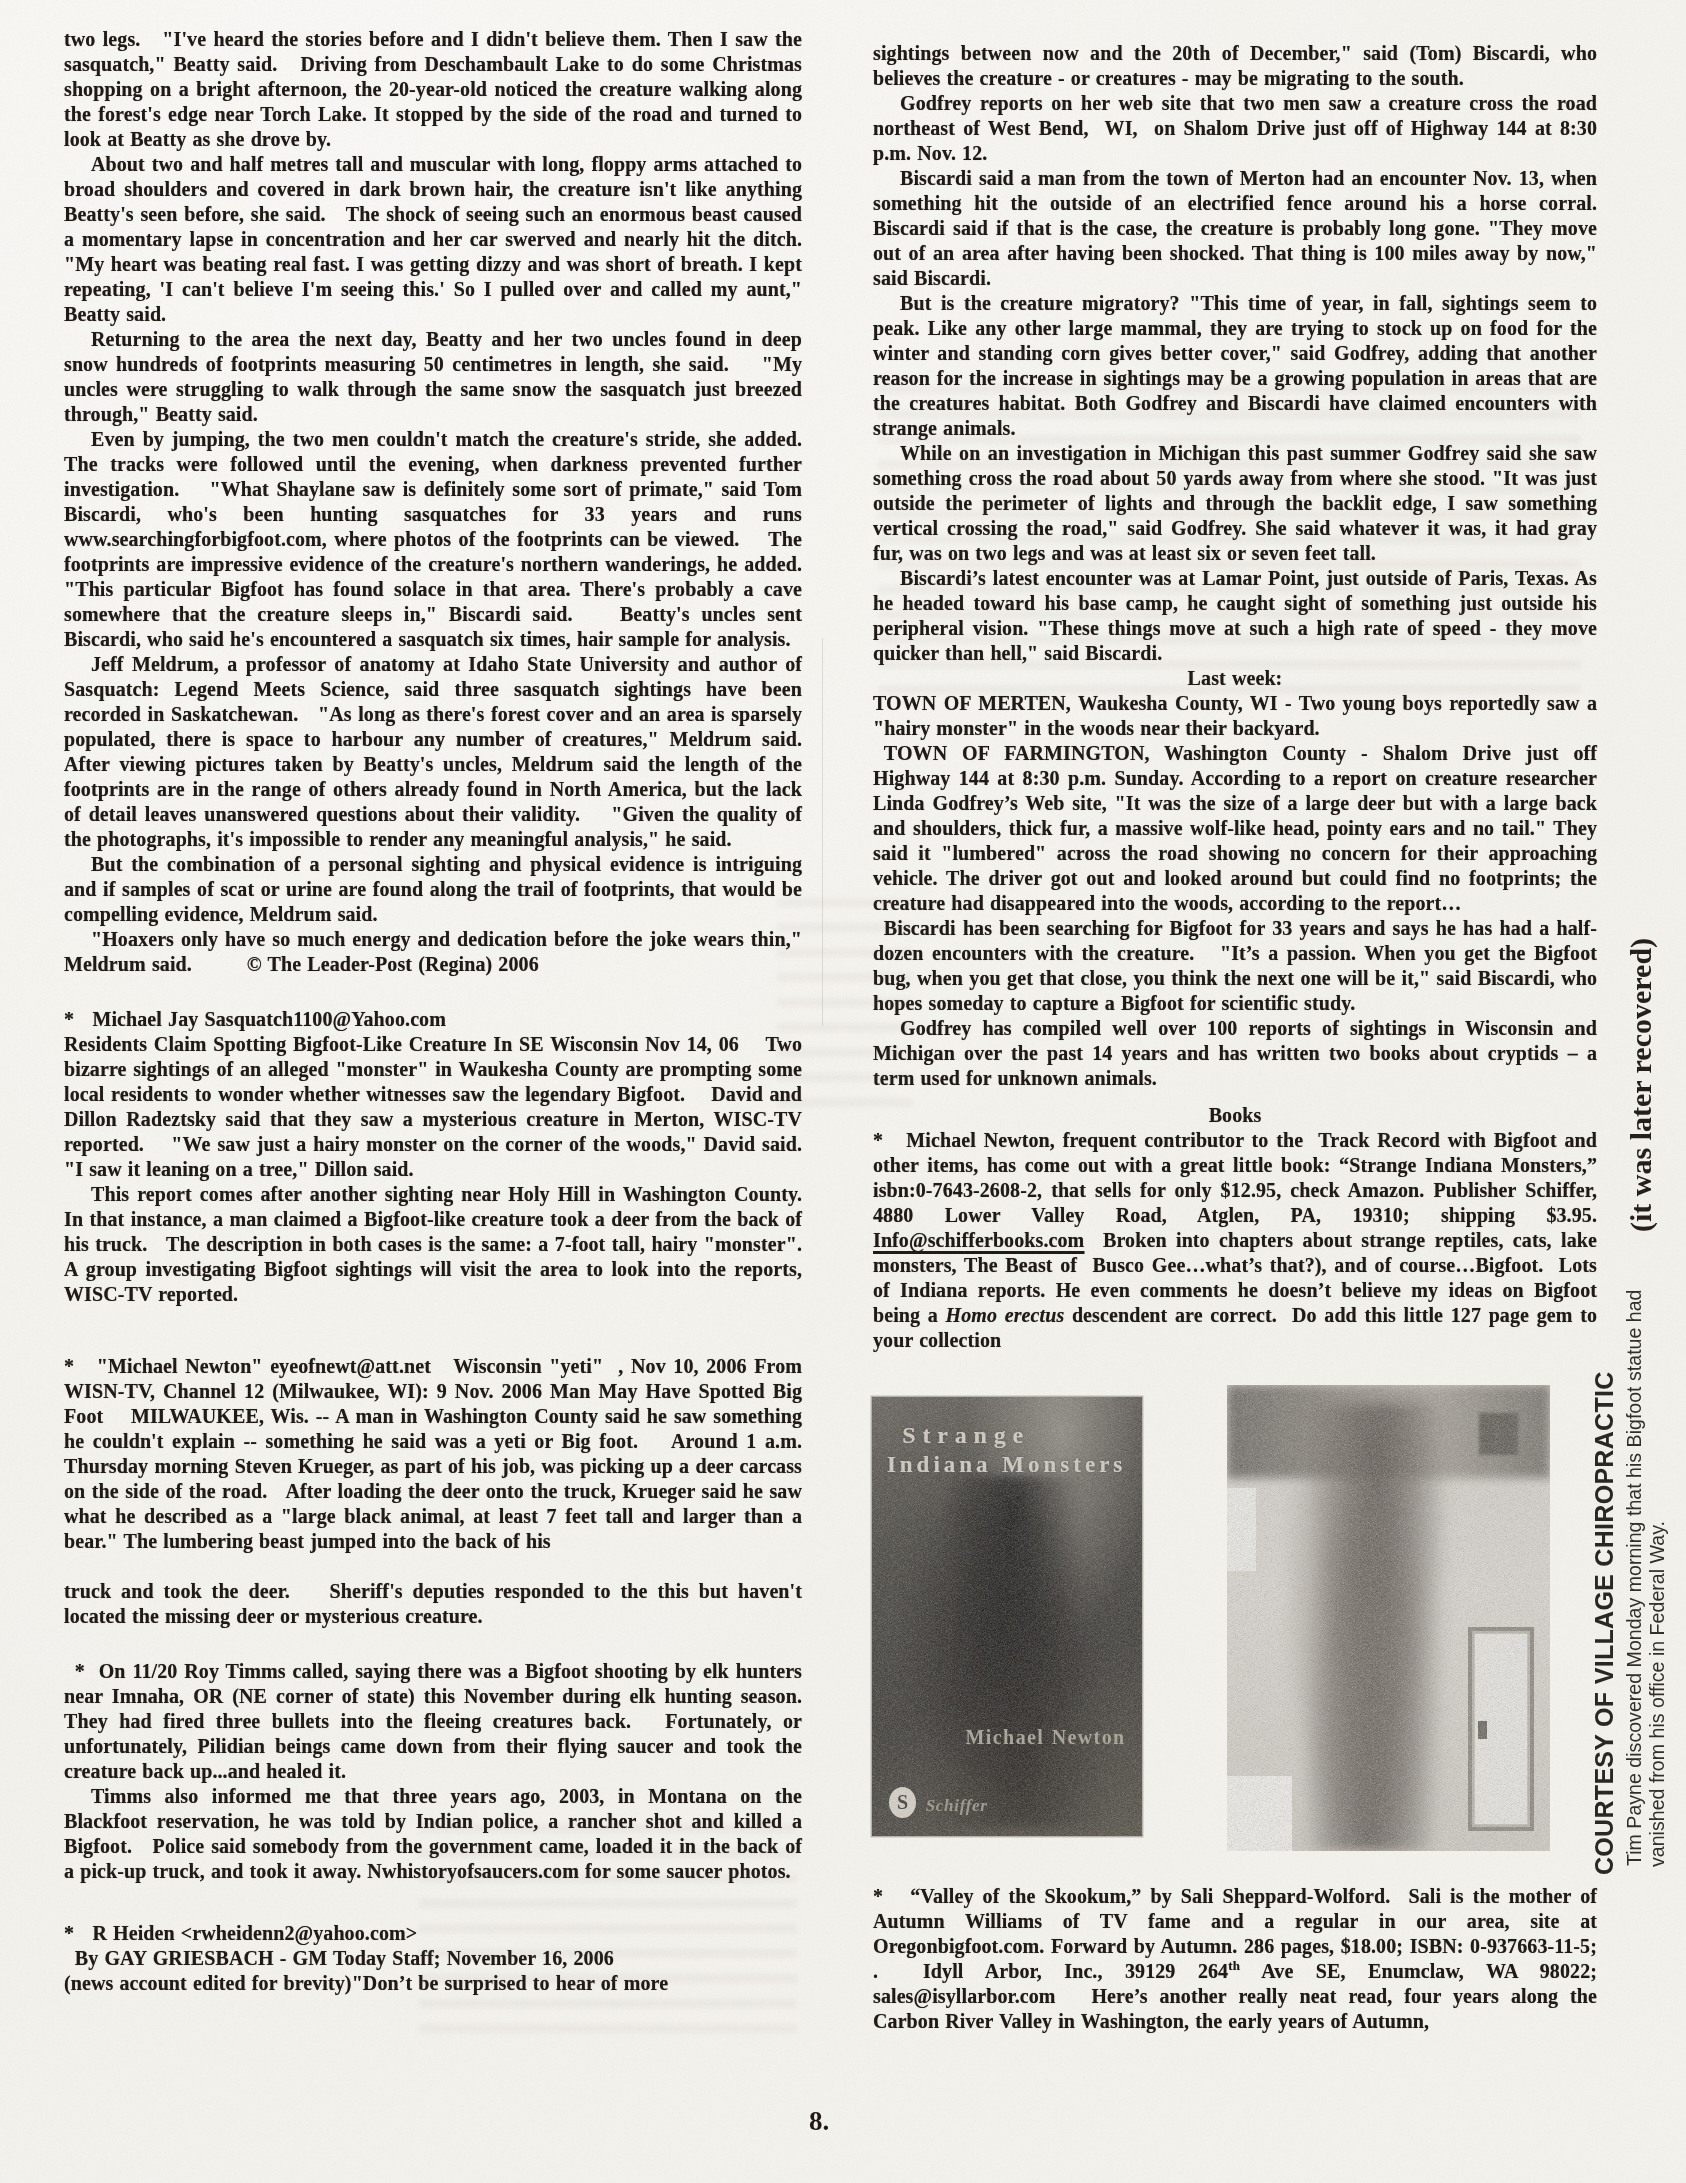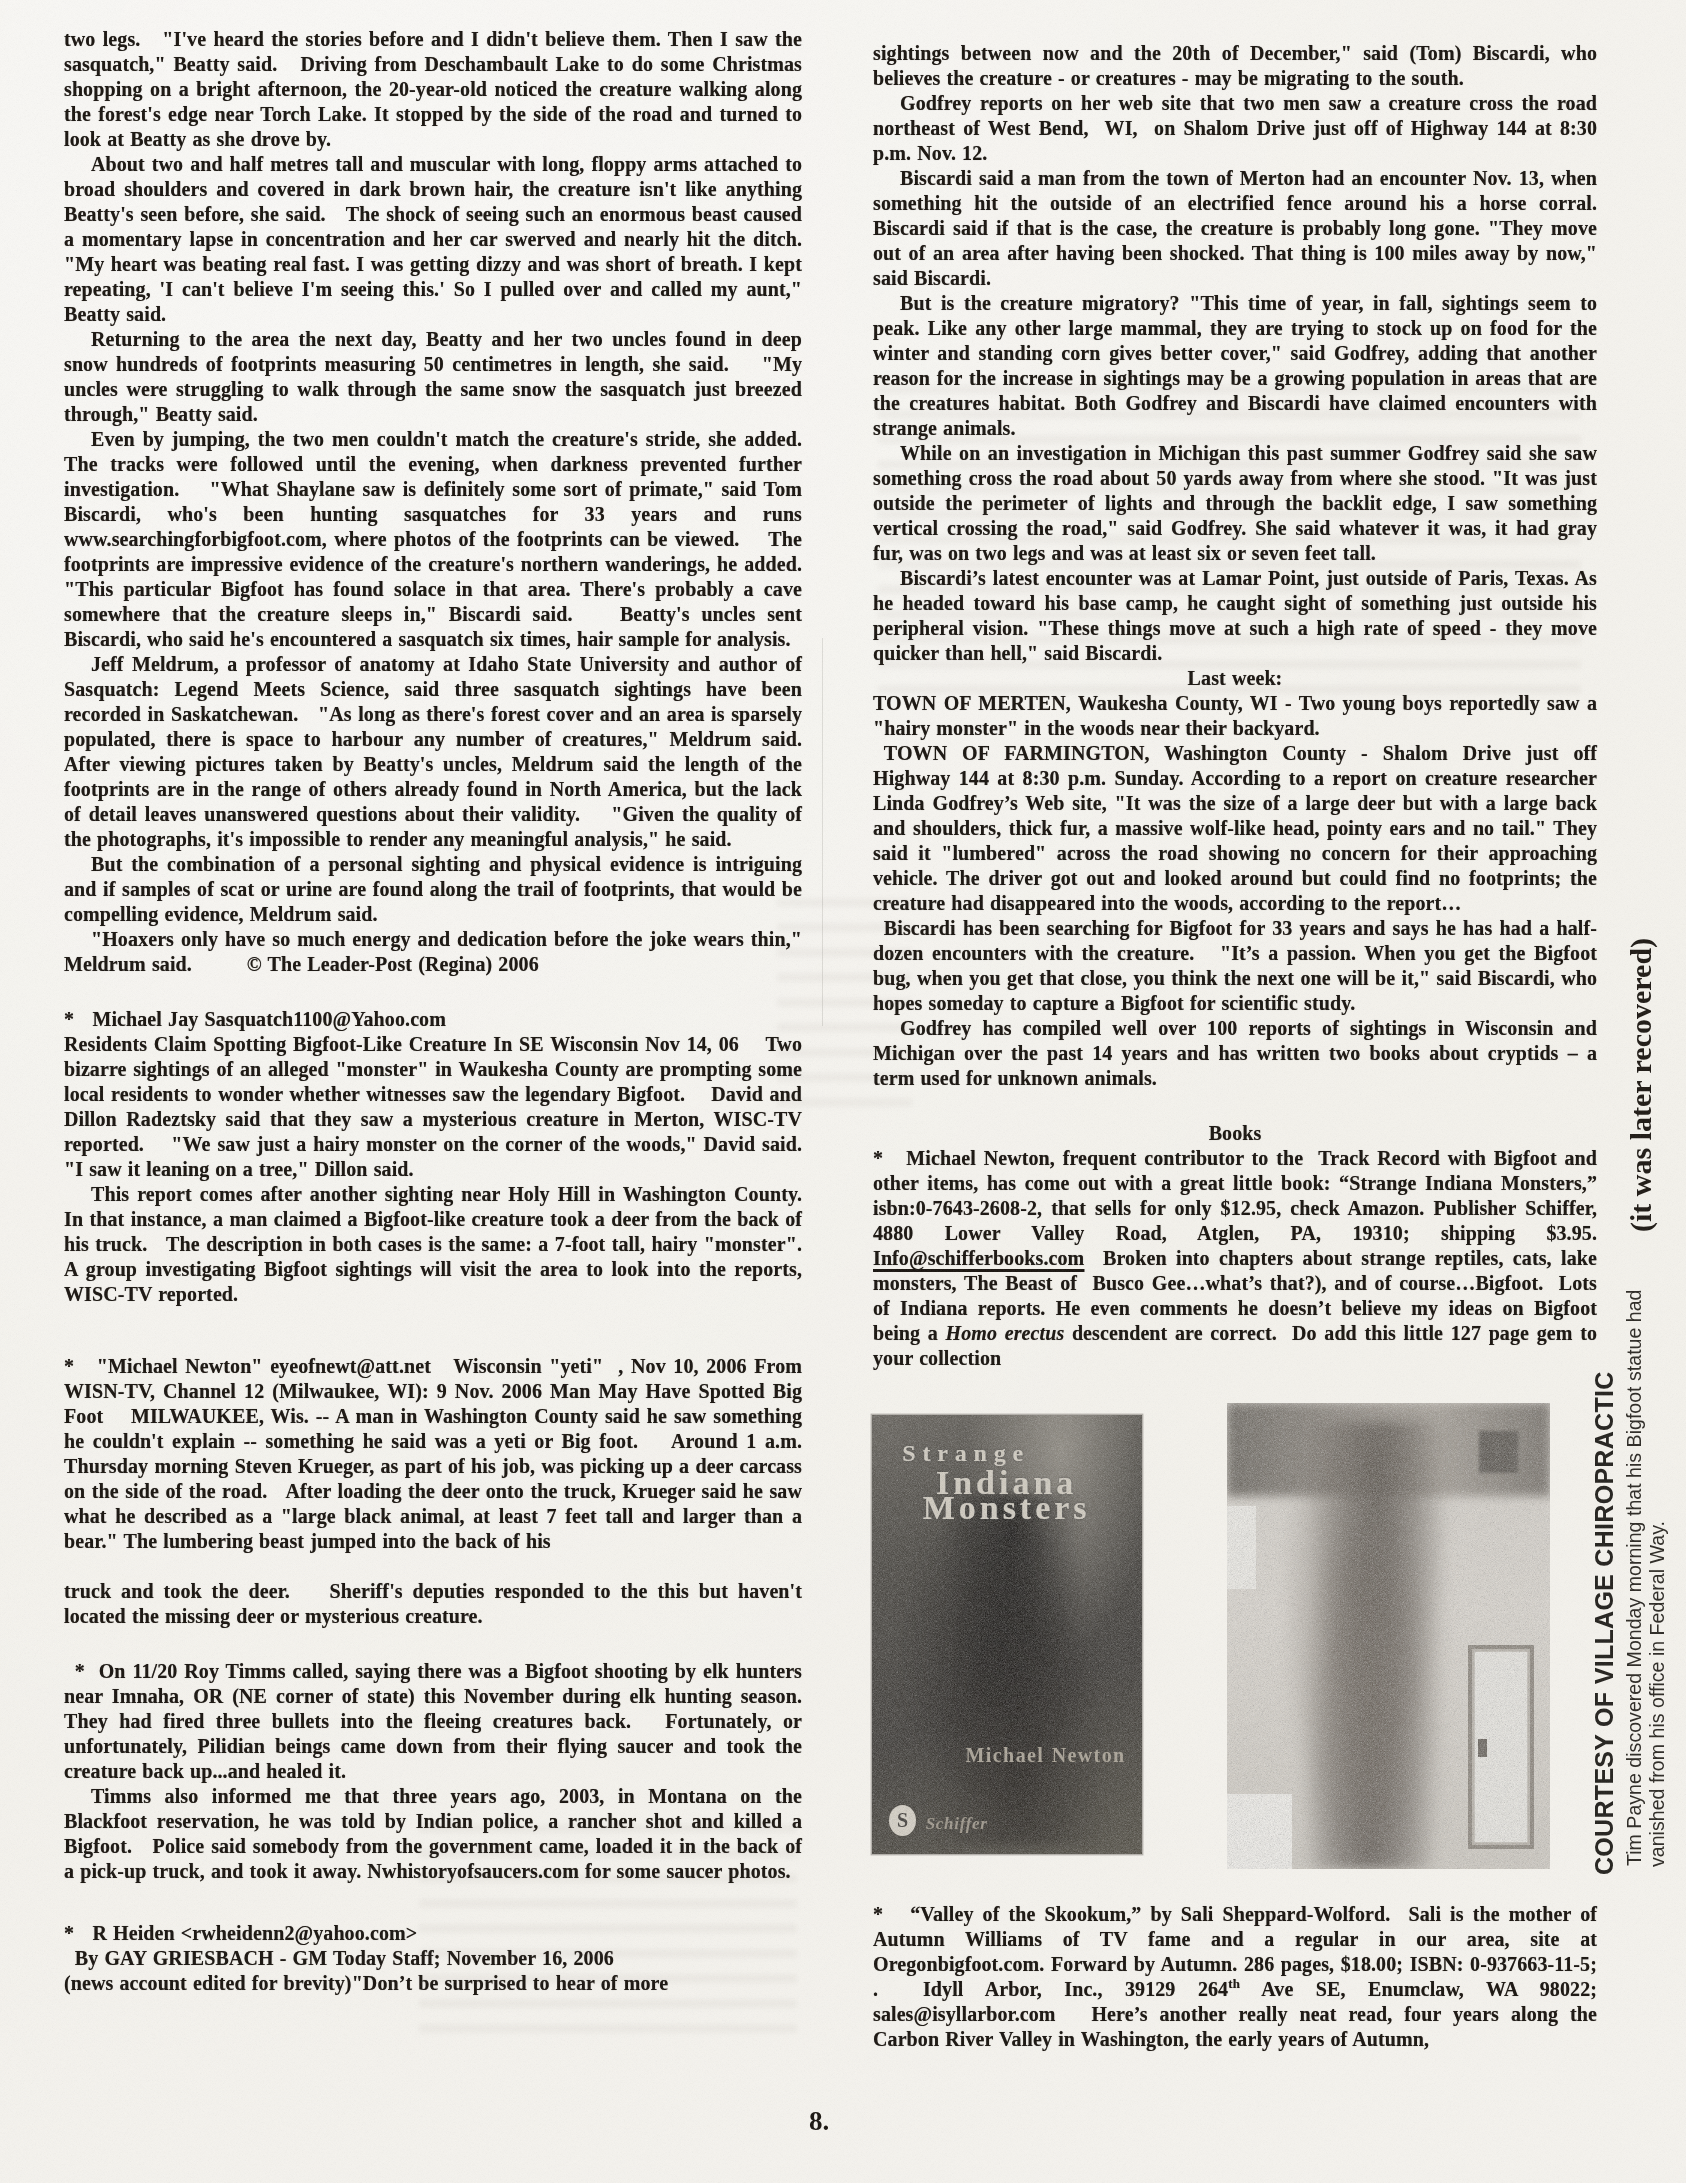--- a/index.html
+++ b/index.html
@@ -13,36 +13,36 @@
     font-weight:700; color:#17120d;
   }
   .col { position:absolute; font-size:20px; line-height:25px; text-align:justify;
          letter-spacing:0.1px; word-spacing:1px; }
   #col-left  { left:64px;  top:27px; width:738px; }
   #col-right { left:873px; top:41px; width:724px; }
   p { margin:0; white-space:pre-wrap; text-shadow:0 0 0.7px rgba(23,18,13,.55); }
   .ind    { text-indent:27px; }
   .ind-sm { text-indent:10.8px; }
   .center { text-align:center; text-indent:0; }
-  .g37 { margin-top:25px; } .g45 { margin-top:30px; } .g55 { margin-top:37px; }
+  .g37 { margin-top:25px; } .g45 { margin-top:12px; } .g55 { margin-top:37px; }
   .g70 { margin-top:47px; } .g80 { margin-top:30px; }
   .u { text-decoration:underline; text-decoration-thickness:2.7px; text-underline-offset:4px; }
   sup { font-size:13px; vertical-align:super; line-height:0; }
 
   
   .fig-row { position:relative; height:476px; margin-top:32px; }
   .book-cover { position:absolute; left:-1.4px; top:12px; width:270px; height:439px;
     background:
       radial-gradient(ellipse at 70% 8%, rgba(190,184,172,.55), rgba(190,184,172,0) 35%),
       linear-gradient(160deg,#5a564f 0%,#3c3933 28%,#2e2b27 62%,#474338 100%);
     overflow:hidden; box-shadow:0 0 0 1.4px rgba(60,55,48,.35); }
   .bc-title { position:absolute; left:0; top:26px; width:100%; text-align:center;
               color:#d3cdc0; text-shadow:0 0 2px rgba(20,18,14,.9), 0 0 0.7px #fff; }
   .bc-t1 { font-size:24px; letter-spacing:6.8px; padding-right:81px; }
-  .bc-t2 { font-size:34px; letter-spacing:4px; margin-top:4px; }
+  .bc-t2 { font-size:23px; letter-spacing:4px; margin-top:4px; }
   .bc-figure { position:absolute; left:10%; top:18%; width:80%; height:80%;
     background:
       radial-gradient(ellipse at 52% 12%, rgba(8,6,4,.95), rgba(8,6,4,0) 45%),
       radial-gradient(ellipse at 45% 45%, rgba(15,12,9,.9), rgba(15,12,9,0) 60%),
       radial-gradient(ellipse at 55% 80%, rgba(20,16,12,.85), rgba(20,16,12,0) 55%);
     filter:blur(4.7px); }
   .bc-author { position:absolute; right:16px; bottom:86px; font-size:20px;
                color:#a59d8e; letter-spacing:1.4px; text-shadow:none; }
   .bc-logo { position:absolute; left:17.6px; bottom:17.6px; display:flex; align-items:flex-end; gap:9.5px; }
   .bc-logo-circle { width:27px; height:31px; border-radius:50%; background:#d8d2c6;

